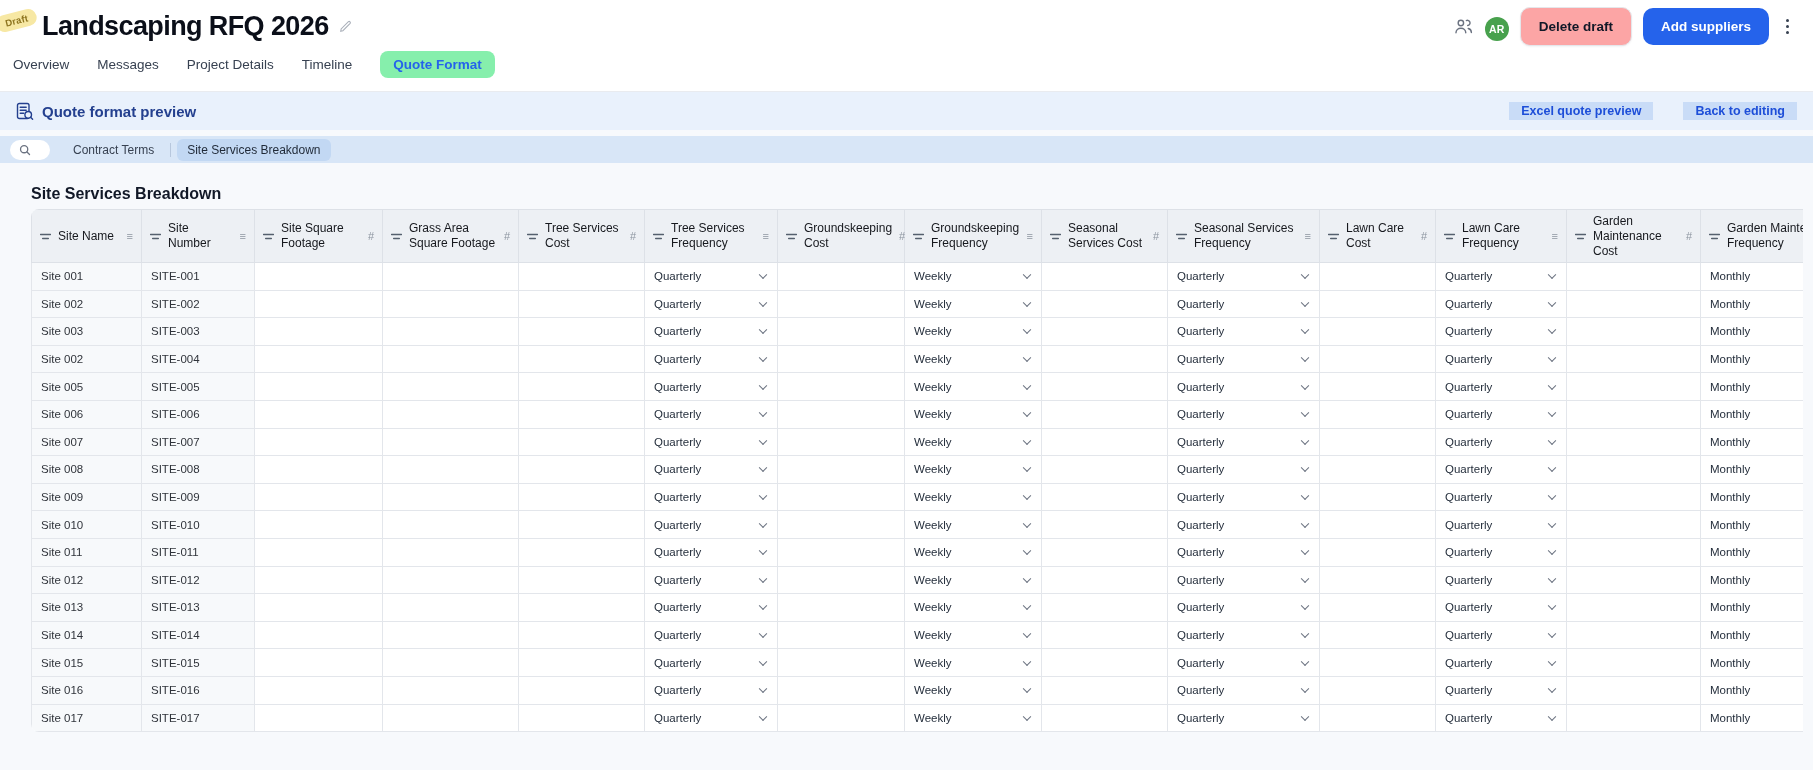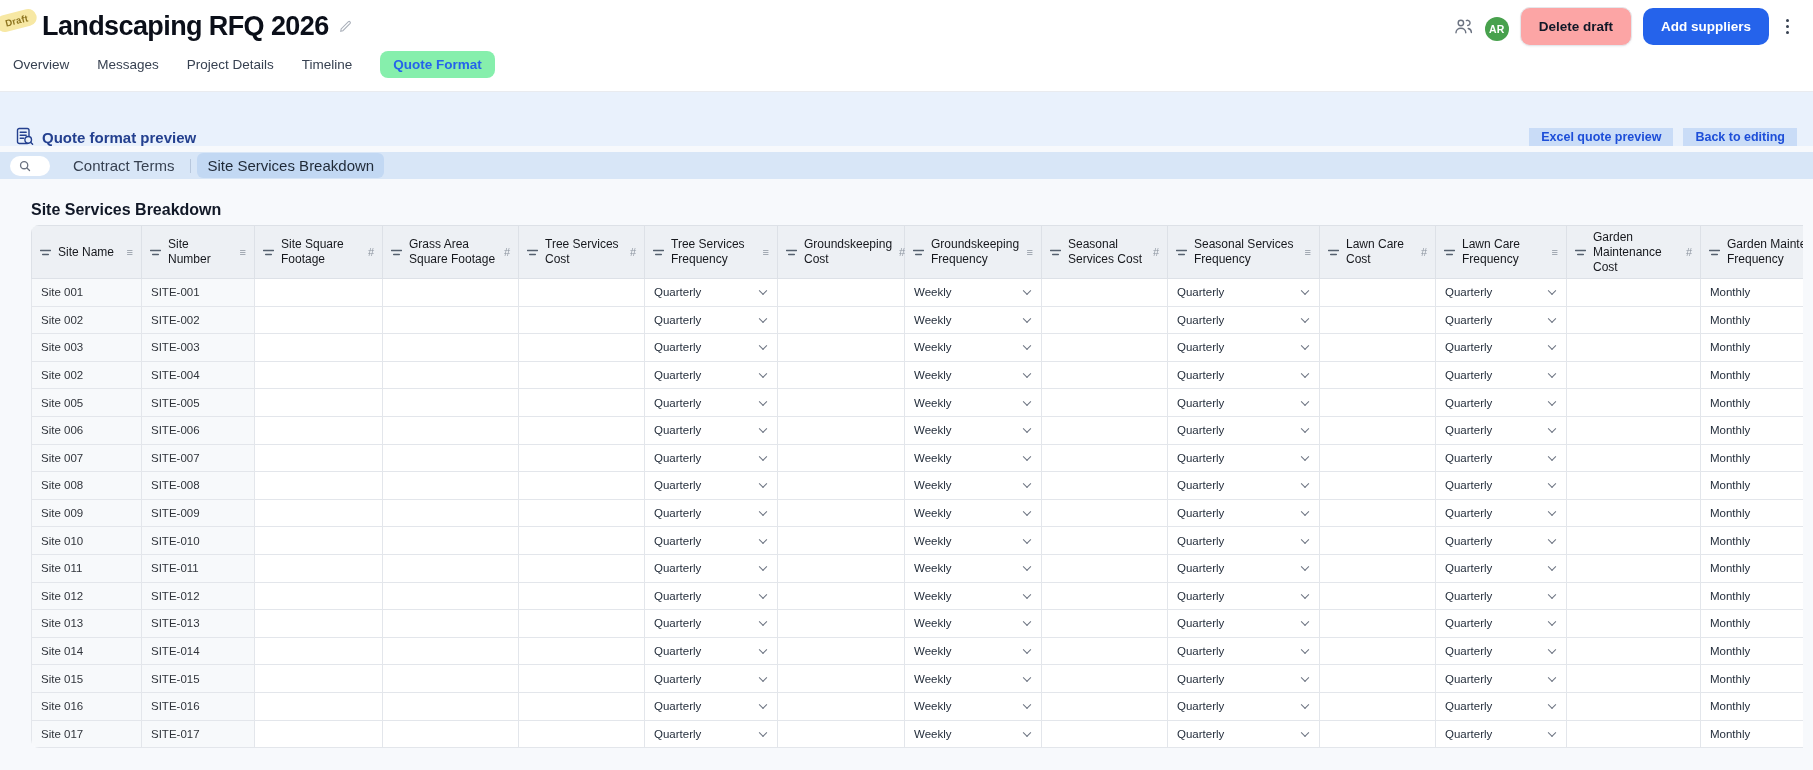--- a/index.html
+++ b/index.html
@@ -30,37 +30,37 @@
   .btn-primary { background:#2563eb; color:#fff; }
   .kebab { display:flex; flex-direction:column; gap:3px; padding:4px 6px; }
   .kebab i { width:3px; height:3px; border-radius:50%; background:#374151; }
 
   .top-tabs { display:flex; align-items:center; gap:28px; margin-left:13px; margin-top:5px; }
   .top-tab { font-size:13.5px; color:#374151; padding:6px 0; border-radius:8px; }
   .top-tab.active { color:#2563eb; background:#86efac; padding:6px 13px; font-weight:600; }
 
   
   .preview-bar {
-    height:54px; background:#e9f1fc; display:flex; align-items:flex-end;
+    height:38px; background:#e9f1fc; display:flex; align-items:center;
     padding:0 16px; margin-bottom:6px;
   }
   .preview-bar .pv-title { margin-left:8px; font-size:15px; font-weight:600; color:#24408f; }
   .preview-actions { margin-left:auto; display:flex; gap:10px; }
   .pill-btn {
     background:#c9dcf7; color:#1d4ed8; font-size:12.5px; font-weight:600;
-    padding:2px 12px; border-radius:0;
+    padding:2px 12px; border-radius:0;margin-left:20px;
   }
 
   
   .sheet-bar { height:27px; background:#d8e6f7; display:flex; align-items:center; padding-left:10px; }
   .search-pill {
     width:40px; height:20px; background:#fff; border-radius:10px;
     display:flex; align-items:center; padding-left:9px; margin-right:13px;
   }
-  .sheet-tab { font-size:15px; color:#374151; padding:4px 10px; border-radius:6px; }
+  .sheet-tab { font-size:12px; color:#374151; padding:4px 10px; border-radius:6px; }
   .sheet-tab.active { background:#c2d8f3; color:#1f2937; font-weight:500; }
   .vdiv { width:1px; height:14px; background:#b7c7dd; margin:0 6px; display:inline-block; }
 
   
   .content { padding:22px 0 0 31px; height:607px; background:#f7f9fc; }
   .section-title { font-size:16px; font-weight:700; color:#111827; margin-bottom:6px; }
   .section-subtitle { font-size:13px; color:#6b7280; margin-bottom:14px; }
 
   .table-clip { width:1772px; overflow:hidden; border-radius:8px 0 0 8px; }
   table.grid { border-collapse:collapse; table-layout:fixed; width:1855px; background:#fff; }

